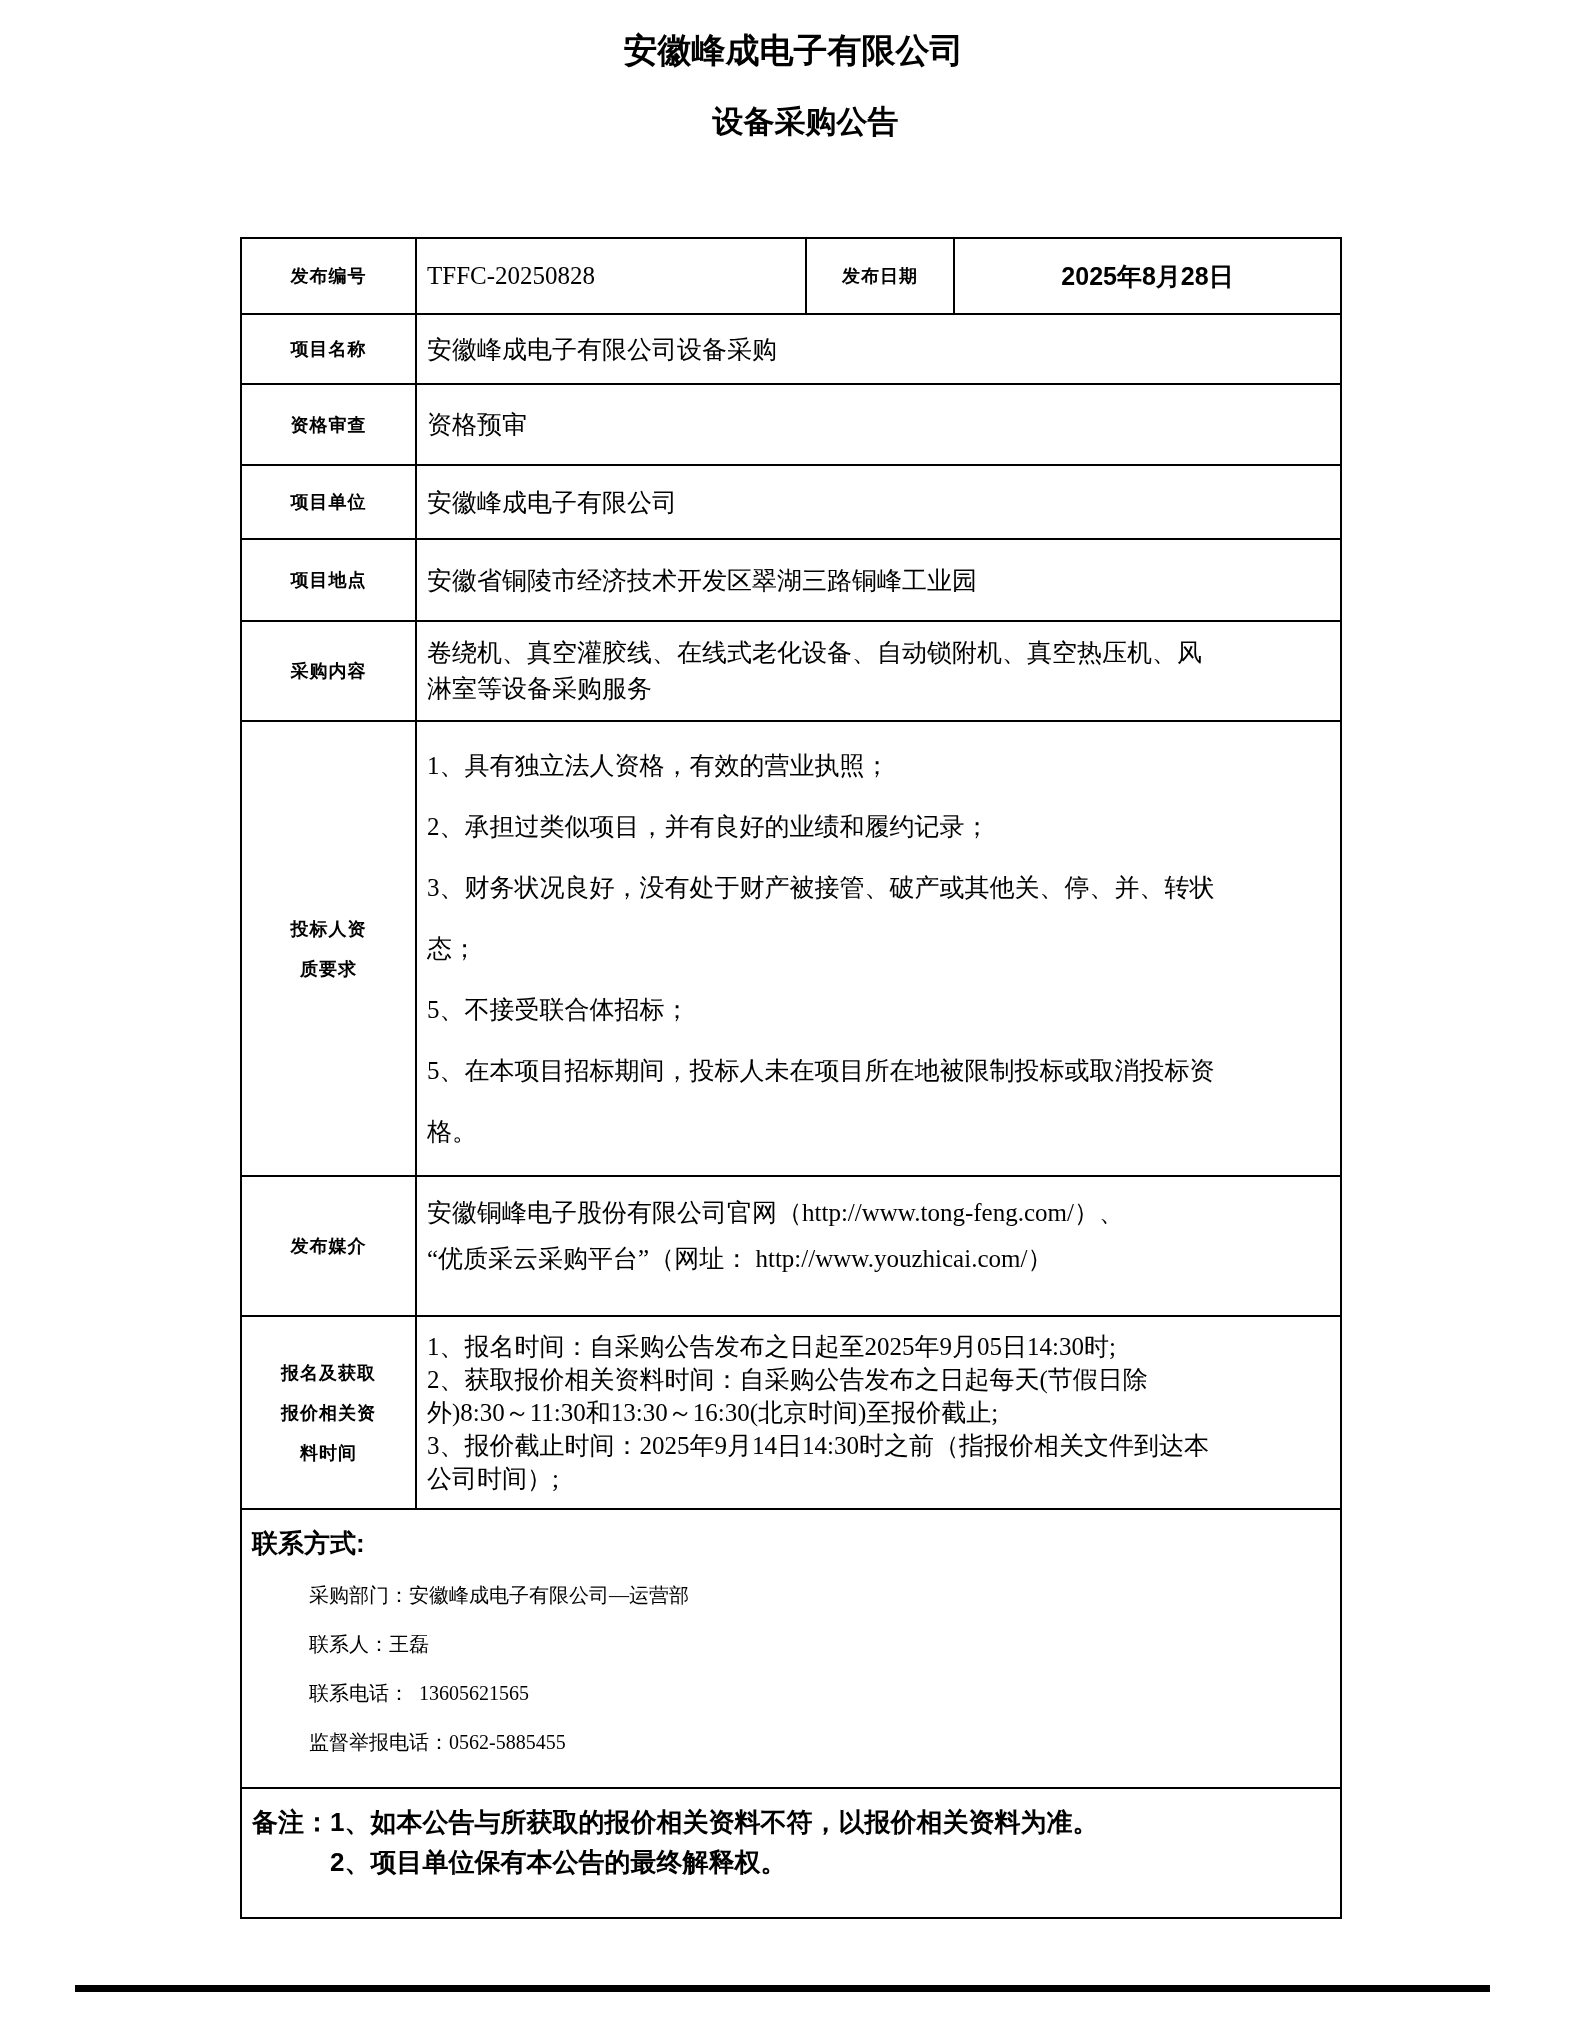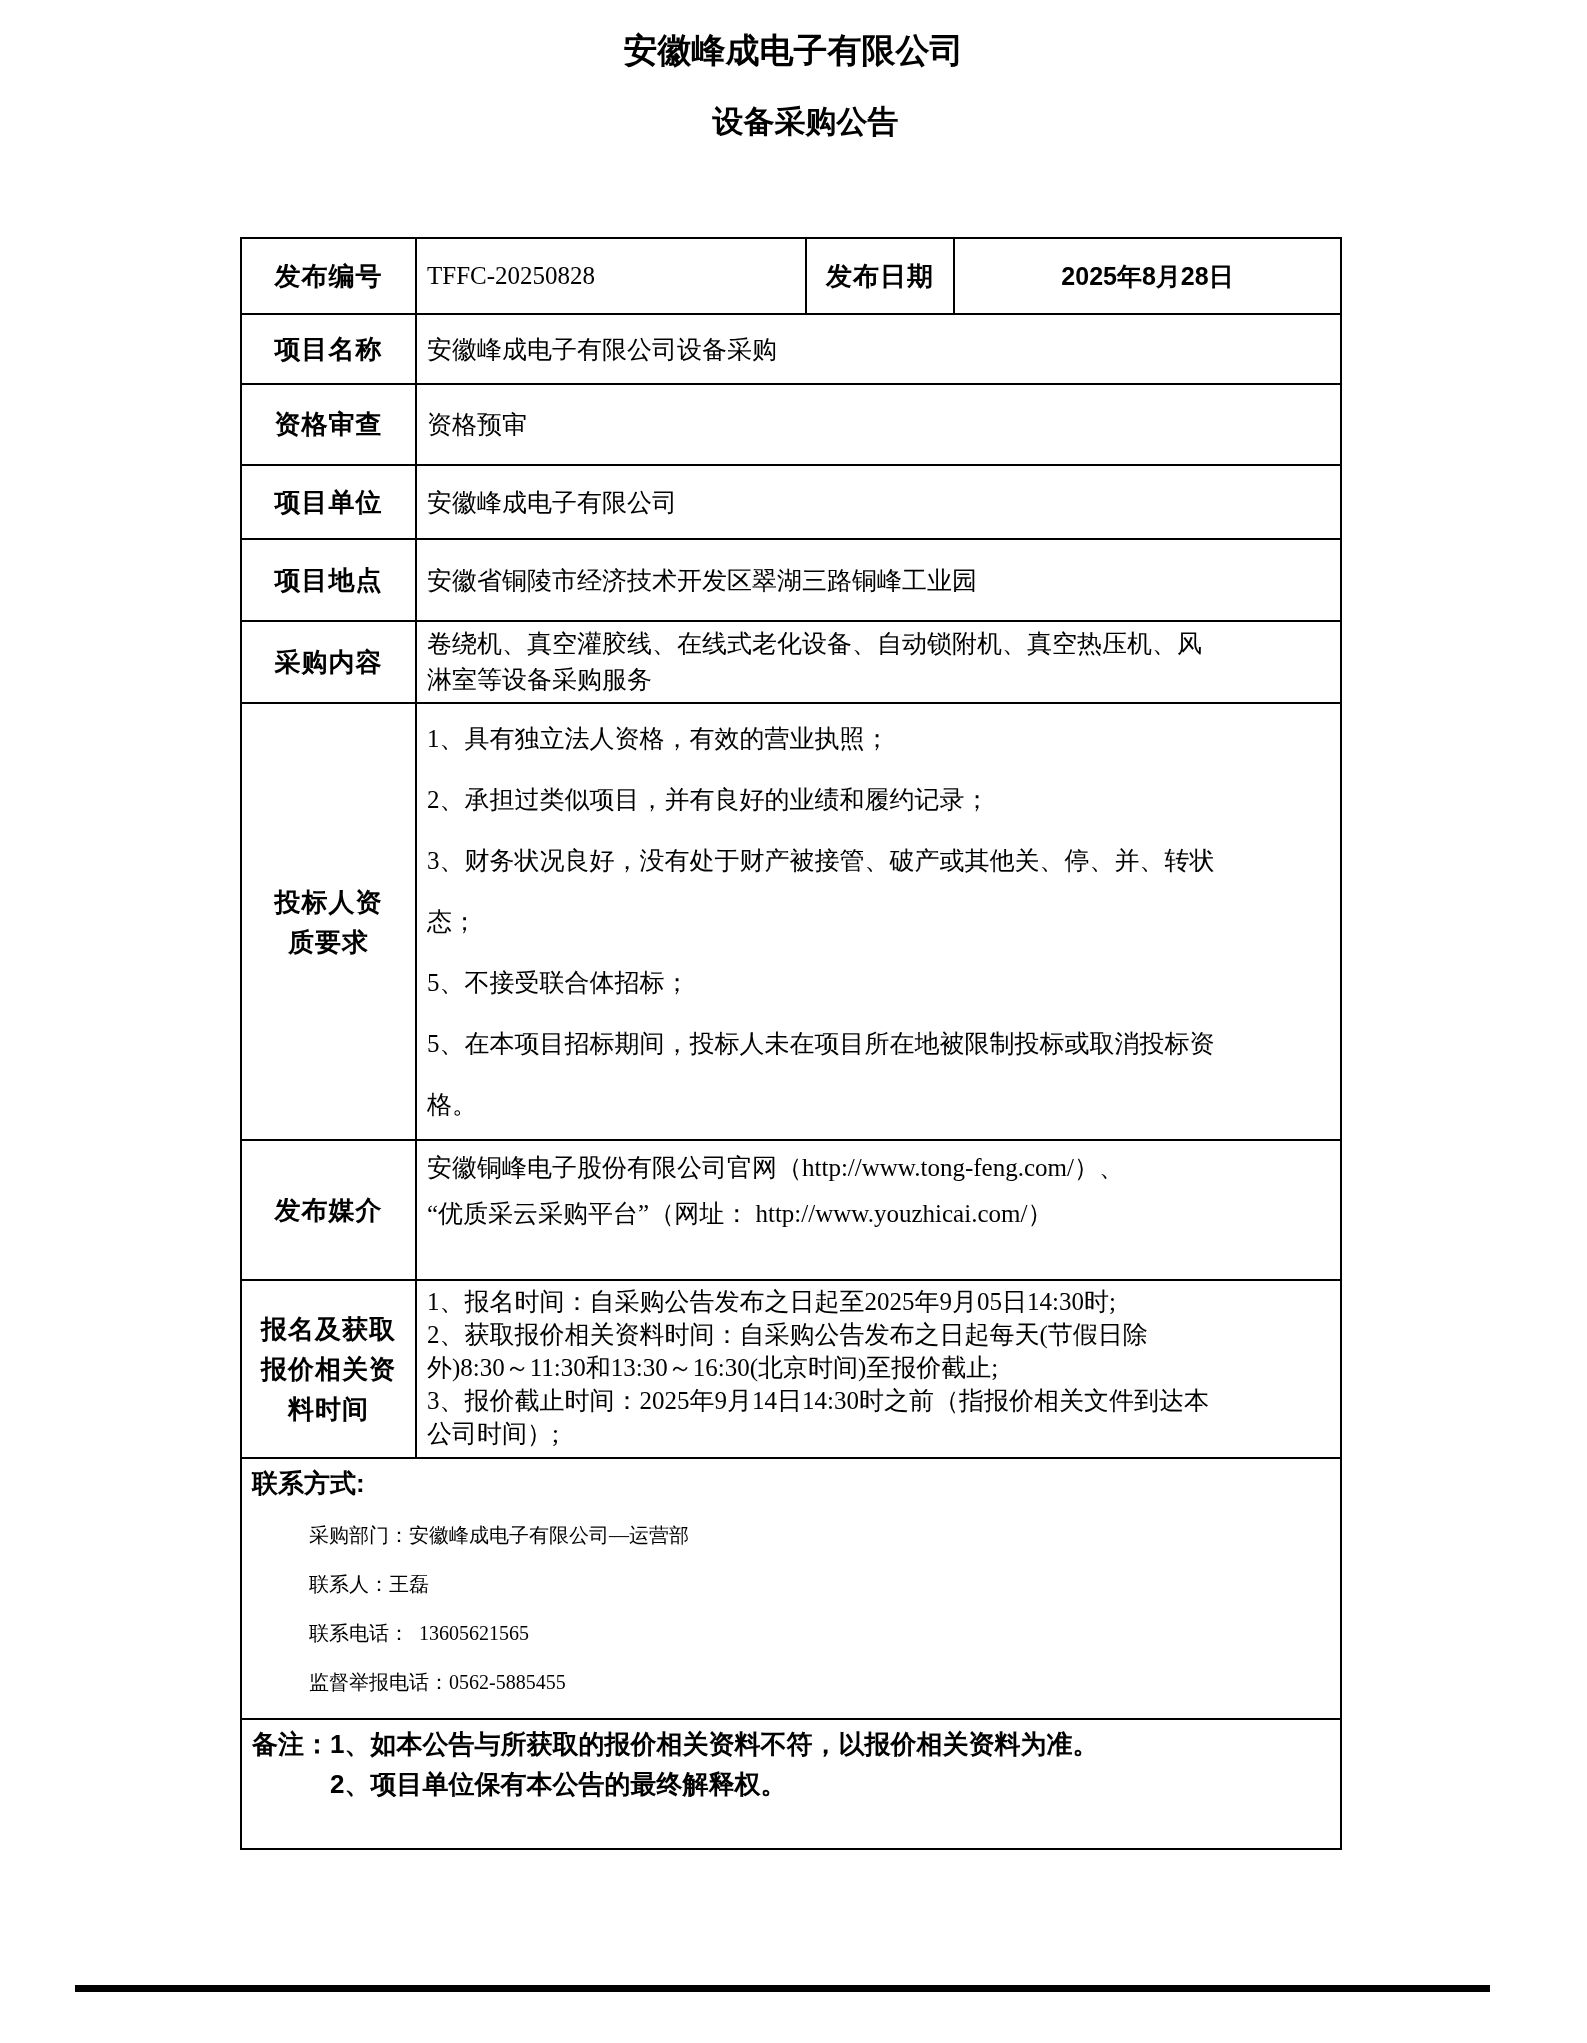--- a/index.html
+++ b/index.html
@@ -24,27 +24,27 @@
     font-weight:bold; font-size:31px; line-height:40px;
   }
   table.doc-table {
     position:absolute; left:240px; top:237px;
     width:1100px;
     border-collapse:collapse; table-layout:fixed;
     font-size:25px;
   }
   .doc-table td {
     border:2px solid #000;
-    padding:4px 10px;
+    padding:13px 10px;
     vertical-align:middle;
     overflow:hidden;
   }
   .doc-table td.label {
     font-family:"Liberation Sans", sans-serif;
-    font-weight:bold; font-size:26px;
+    font-weight:bold; font-size:18px;
     text-align:center; letter-spacing:1px;
     padding:0 11px;
   }
   .lbl-line { display:block; line-height:40px; }
   td.value { text-align:left; }
   td.value.center { text-align:center; }
   .latin-serif { font-family:"Liberation Serif", serif; }
   .date-cell { font-family:"Liberation Sans", sans-serif; font-weight:bold; font-size:25px; }
   tr.r1 { height:76px; }
   tr.r2 { height:70px; }

